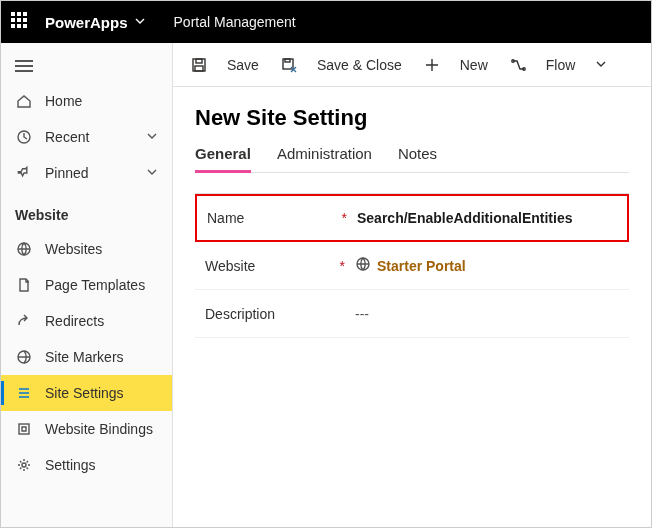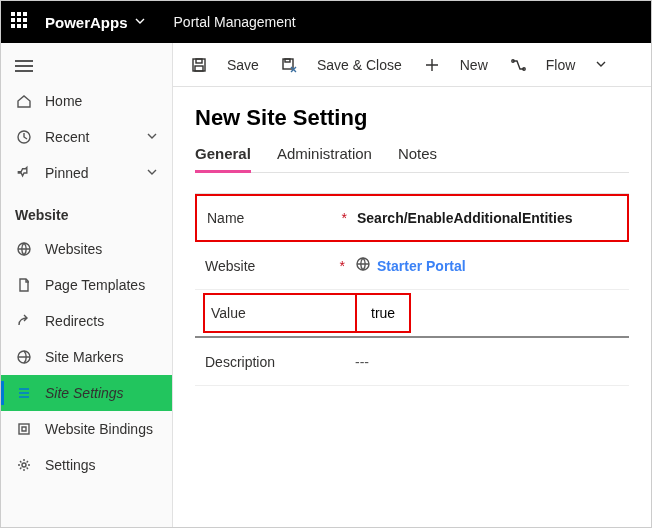--- a/index.html
+++ b/index.html
@@ -14,40 +14,40 @@
 
 .shell { display: flex; height: calc(100% - 42px); }
 
 .sidebar { width: 172px; border-right: 1px solid #e1e1e1; background: #fafafa; display: flex; flex-direction: column; padding-top: 6px; }
 .hamburger { padding: 8px 14px; cursor: pointer; }
 .hbar { width: 18px; height: 2px; background: #555; margin: 3px 0; }
 .nav-item { display: flex; align-items: center; height: 36px; padding: 0 14px; font-size: 14px; color: #323130; cursor: pointer; position: relative; }
 .nav-item .icon { width: 18px; height: 18px; margin-right: 12px; display: flex; align-items: center; justify-content: center; color: #555; }
 .nav-item .chev { margin-left: auto; color: #555; }
 .nav-section { font-weight: 600; font-size: 14px; padding: 16px 14px 8px; color: #323130; }
-.nav-item.active { background: #22c55e; font-style: italic; }
+.nav-item.active { background: #fde047; }
 .nav-item.active::before { content: ""; position: absolute; left: 0; top: 6px; bottom: 6px; width: 3px; background: #0078d4; }
 
 .main { flex: 1; display: flex; flex-direction: column; }
 .cmdbar { height: 44px; border-bottom: 1px solid #e1e1e1; display: flex; align-items: center; padding: 0 18px; gap: 22px; }
 .cmd { display: flex; align-items: center; gap: 20px; font-size: 14px; color: #323130; cursor: pointer; }
 .cmd .ci { width: 16px; height: 16px; display: flex; align-items: center; justify-content: center; }
 
 .content { padding: 18px 22px 12px 22px; flex: 1; overflow: auto; }
 .page-title { font-size: 22px; font-weight: 600; margin-bottom: 14px; }
 .tabs { display: flex; gap: 26px; border-bottom: 1px solid #e1e1e1; margin-bottom: 20px; }
 .tab { font-size: 15px; padding-bottom: 8px; cursor: pointer; color: #323130; }
 .tab.active { font-weight: 600; border-bottom: 3px solid #ec4899; margin-bottom: -1px; }
 
 .form { border-top: 1px solid #e1e1e1; }
 .row { display: flex; align-items: center; min-height: 48px; border-bottom: 1px solid #eee; padding: 6px 10px; }
 .row .label { width: 150px; font-size: 14px; color: #323130; display: flex; align-items: center; }
 .row .req { color: #c50f1f; margin-left: auto; margin-right: 10px; }
 .row .value { flex: 1; font-size: 14px; font-weight: 600; color: #1b1b1b; display: flex; align-items: center; gap: 6px; }
-.row .value.link { color: #3b82f6; }
+.row .value.link { color: #a16207; }
 .row .value.plain { font-weight: 400; color: #555; }
 .redbox { border: 2px solid #e80000; }
 .valbox { border: 2px solid #e80000; padding: 6px 8px; display: inline-flex; min-width: 60px; }
 
 svg { stroke: currentColor; fill: none; stroke-width: 1.4; }
 </style>
 </head>
 <body>
 
 <div class="topbar">
@@ -246,28 +246,20 @@
           </div>
           <div class="value link">
             <span style="color:#555"><svg width="16" height="16" viewBox="0 0 16 16">
                   <circle cx="8" cy="8" r="6"></circle>
                   <path d="M2 8h12M8 2c3 3 3 9 0 12M8 2c-3 3-3 9 0 12"></path>
                 </svg></span>
             <span>Starter Portal</span>
           </div>
         </div>
 
-        <div class="row" style="padding:0 0 0 0; border-bottom:2px solid #888;">
-          <div class="valbox" style="margin-left:8px; display:flex; align-items:center; gap:0; padding:0;">
-            <div class="label" style="padding:10px 10px 10px 6px; width:150px;">
-              <span>Value</span>
-            </div>
-            <div style="border-left:2px solid #e80000; padding:10px 14px; font-size:14px;">true</div>
-          </div>
-        </div>
 
         <div class="row">
           <div class="label">Description</div>
           <div class="value plain">---</div>
         </div>
       </div>
     </div>
   </div>
 </div>
 

